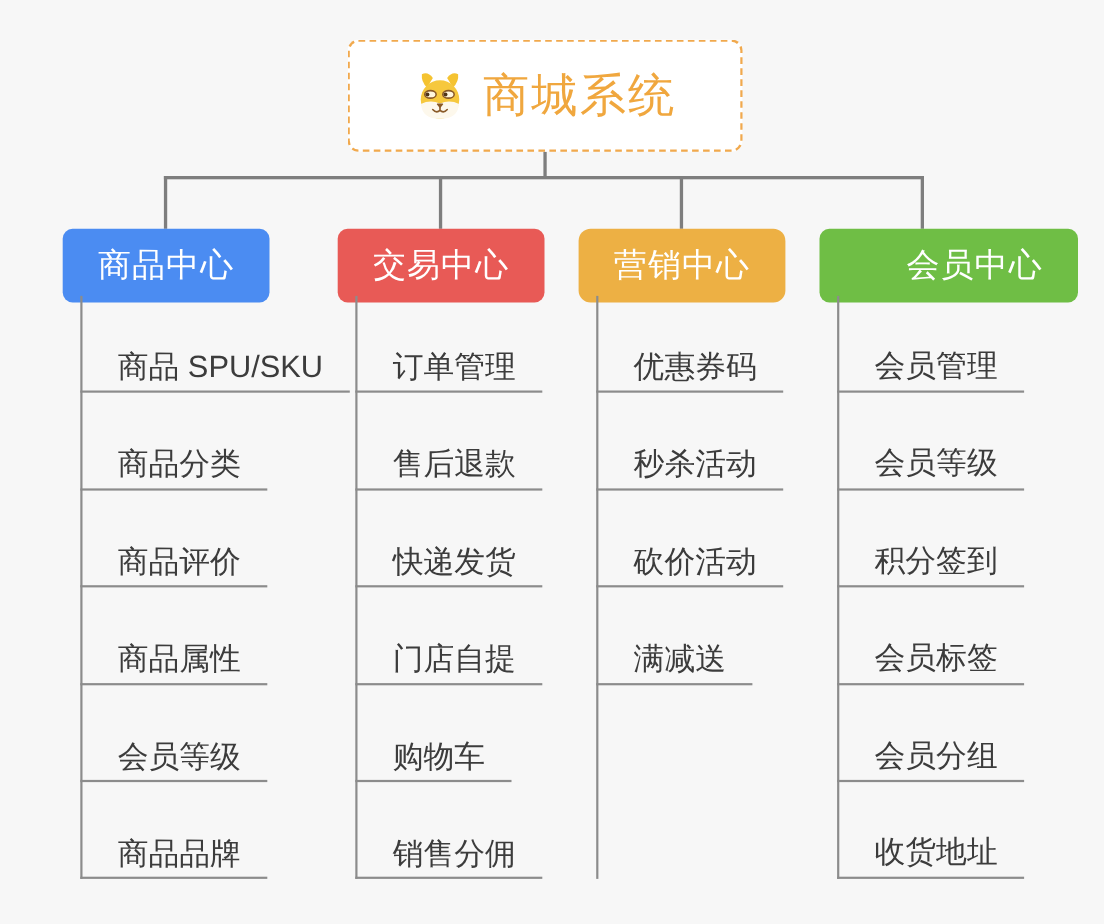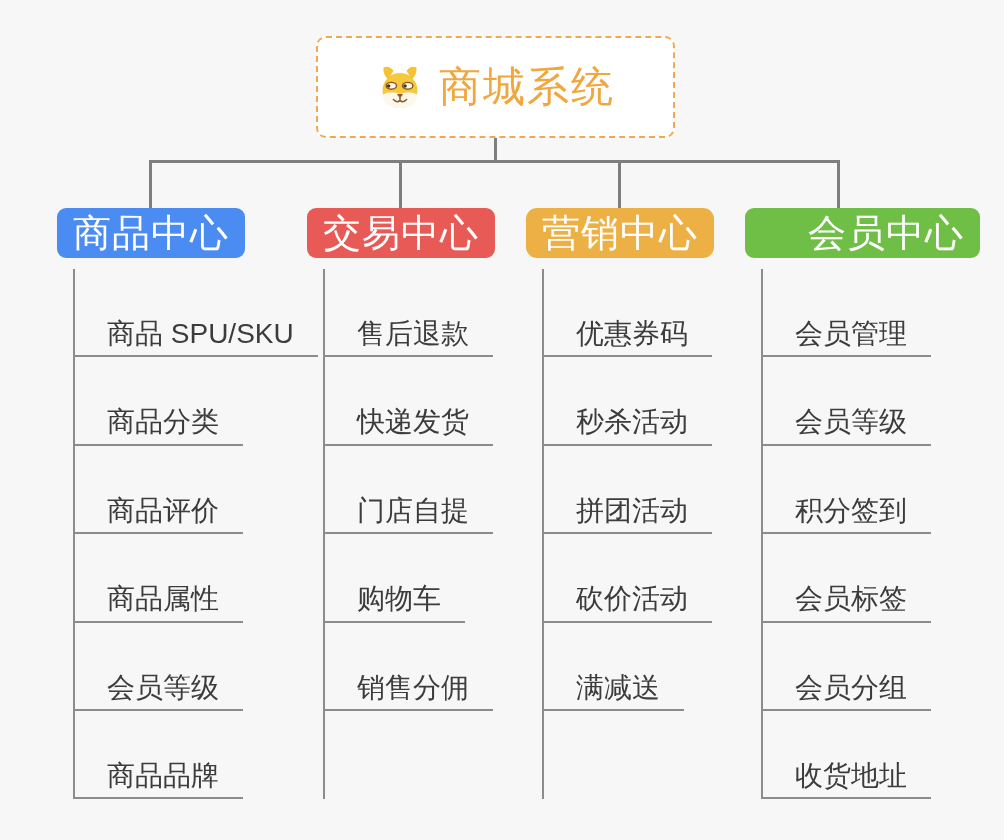--- a/index.html
+++ b/index.html
@@ -27,22 +27,22 @@
     border:2px dashed #f1a94d; border-radius:10px;
     display:flex; align-items:center; justify-content:center; gap:15px;
   }
   .root-title {
     font-size:42px; color:#f0a73e; letter-spacing:2px; white-space:nowrap;
   }
   .root-icon { width:48px; height:47px; flex:0 0 auto; }
 
   
   .branch-box {
-    position:absolute; top:208px; width:188px; height:50px;
-    border-radius:9px; color:#ffffff; font-size:38px; letter-spacing:1px;
+    position:absolute; top:208px; width:188px; height:67px;
+    border-radius:9px; color:#ffffff; font-size:30px; letter-spacing:1px;
     display:flex; align-items:center; justify-content:center;
   }
   .bx-0 { left:57px;  }
   .bx-1 { left:307px; }
   .bx-2 { left:526px;border-radius:11px; }
   .bx-3 { left:745px; }
 
   
   .spine { position:absolute; top:269px; width:2px; height:530px; background:#8c8c8c; }
   .sp-0 { left:73px;  }
@@ -107,31 +107,31 @@
   <div class="items it-0">
     <div class="item">商品 SPU/SKU</div>
     <div class="item">商品分类</div>
     <div class="item">商品评价</div>
     <div class="item">商品属性</div>
     <div class="item">会员等级</div>
     <div class="item">商品品牌</div>
   </div>
 
   <div class="items it-1">
+    <div class="item">订单管理</div>
     <div class="item">售后退款</div>
     <div class="item">快递发货</div>
     <div class="item">门店自提</div>
     <div class="item">购物车</div>
     <div class="item">销售分佣</div>
   </div>
 
   <div class="items it-2">
     <div class="item">优惠券码</div>
     <div class="item">秒杀活动</div>
-    <div class="item">拼团活动</div>
     <div class="item">砍价活动</div>
     <div class="item">满减送</div>
   </div>
 
   <div class="items it-3">
     <div class="item">会员管理</div>
     <div class="item">会员等级</div>
     <div class="item">积分签到</div>
     <div class="item">会员标签</div>
     <div class="item">会员分组</div>

